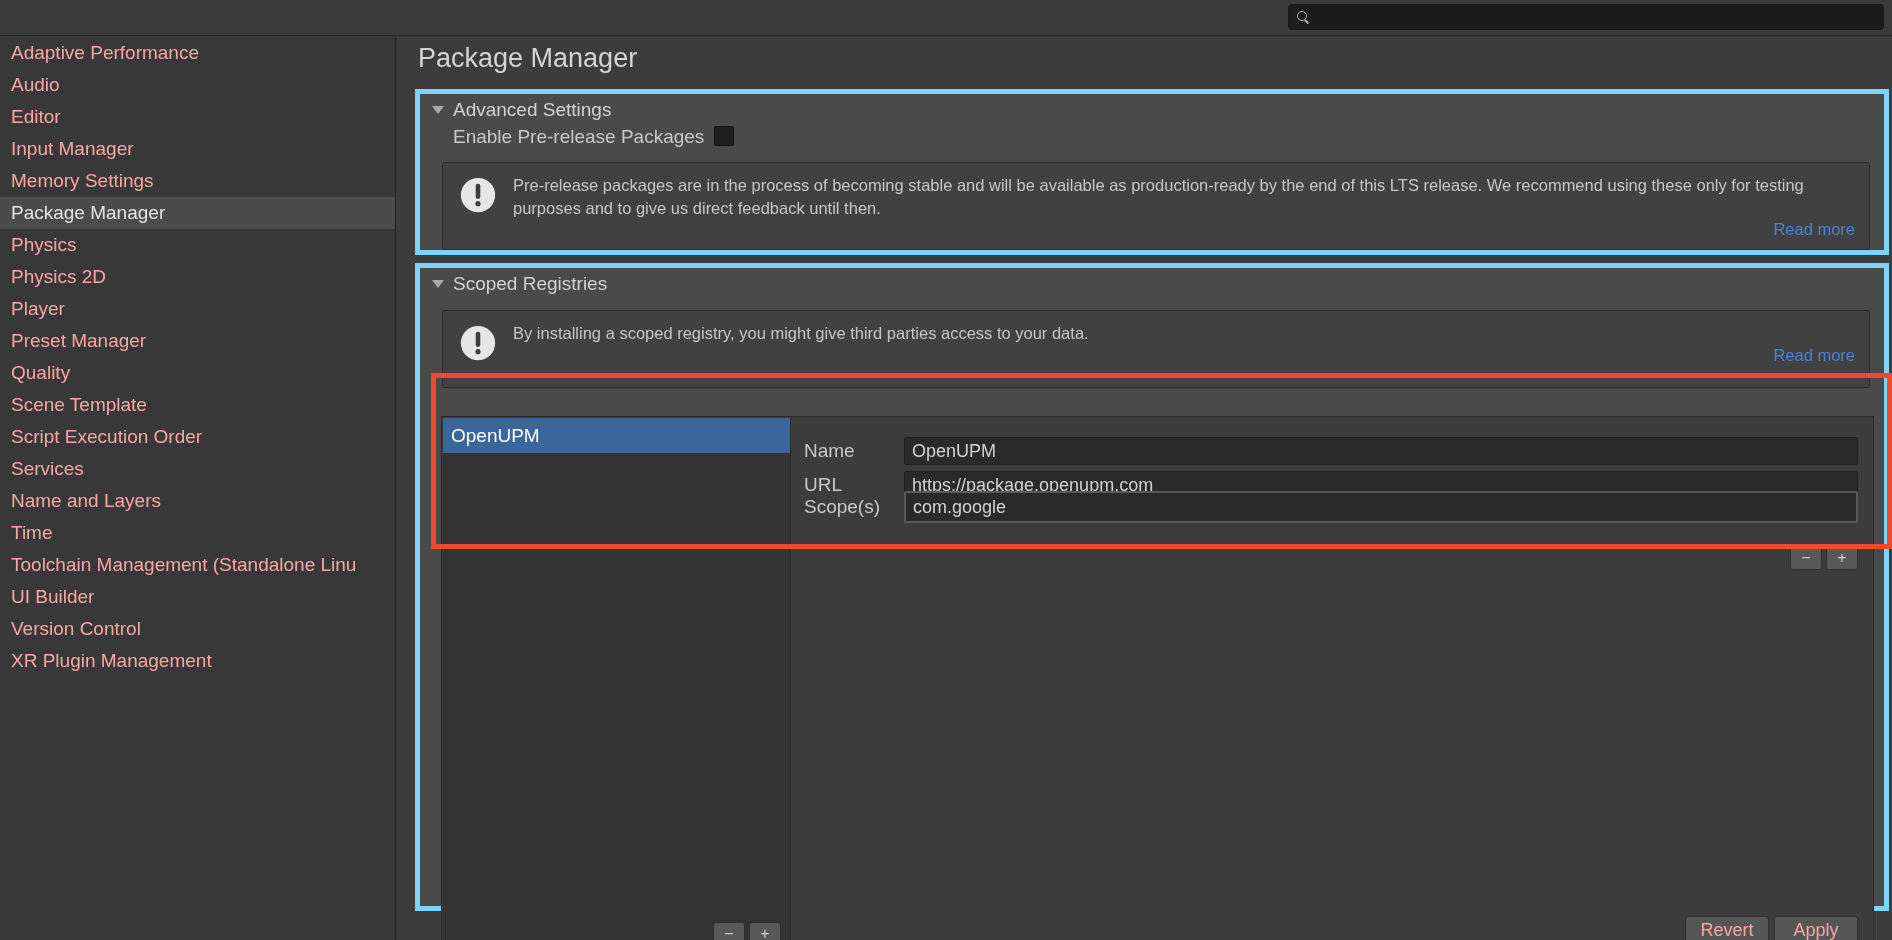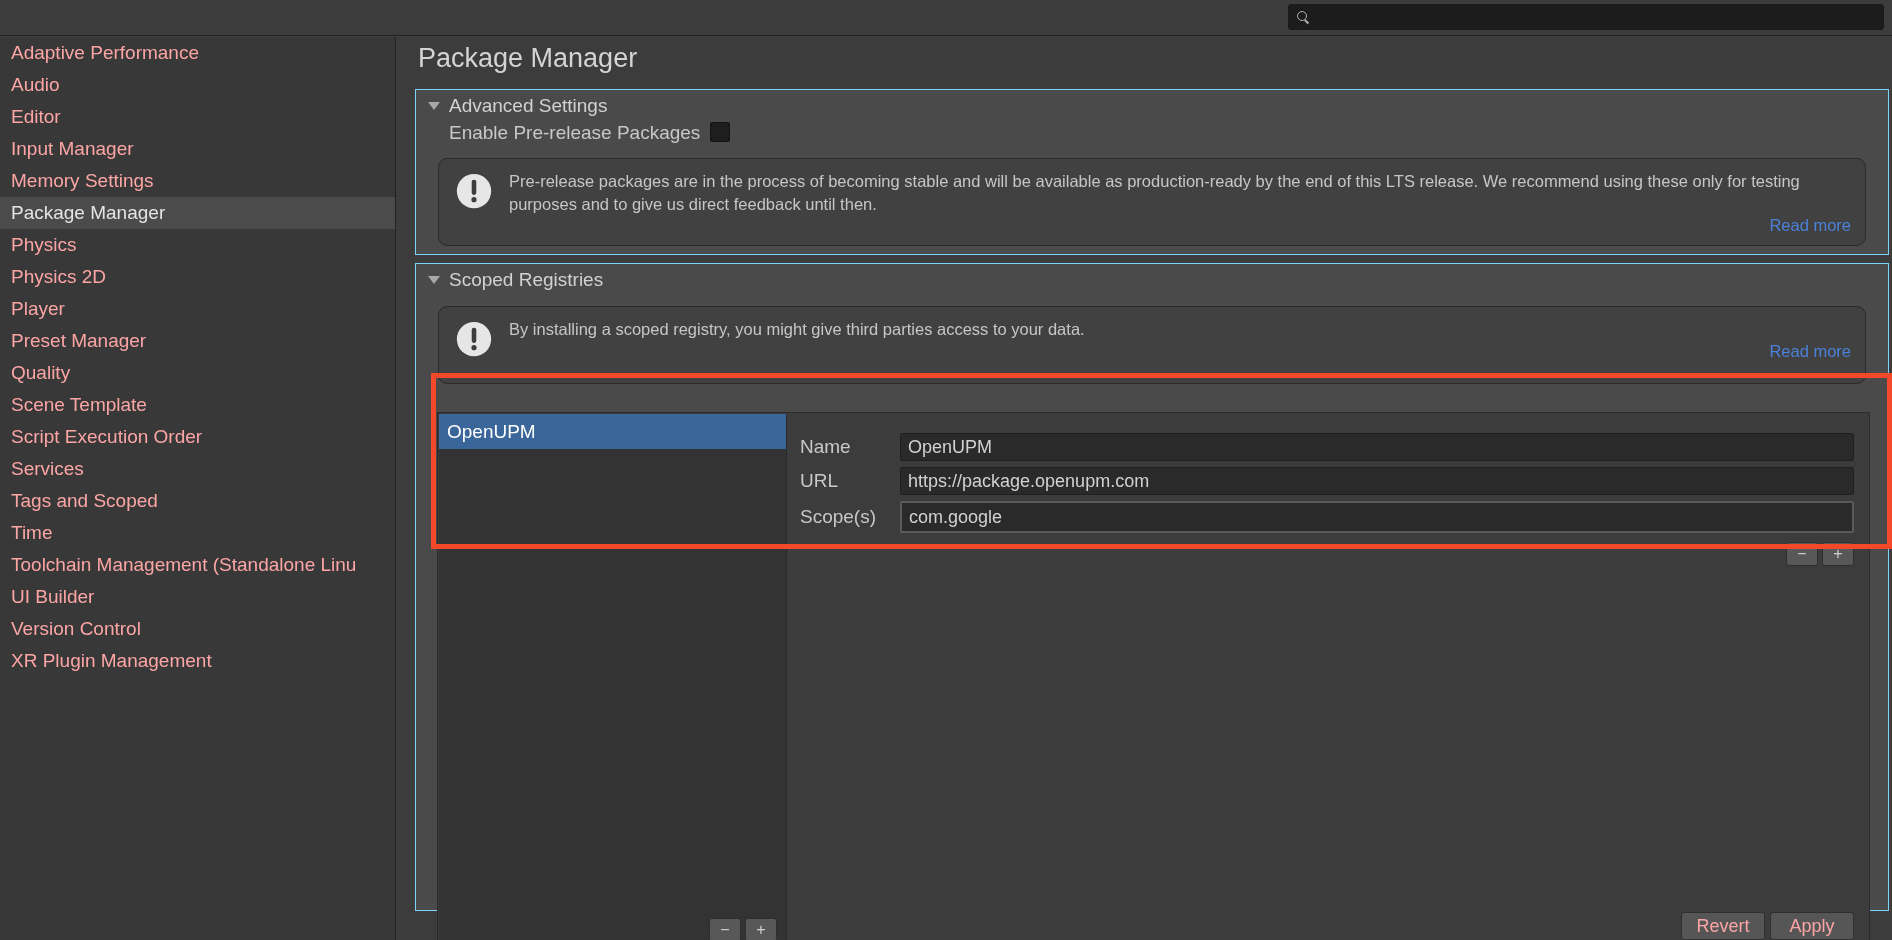--- a/index.html
+++ b/index.html
@@ -101,21 +101,21 @@
     left: 21px; top: 6px;
     font-size: 27px;
     color: #d4d4d4;
   }
 
   .section {
     position: absolute;
     left: 18px;
     width: 1474px;
     background: #4a4a4a;
-    border: 1px solid #7dd3fc;
+    border: 5px solid #7dd3fc;
   }
   #advanced-section { top: 52px; height: 166px; }
   #scoped-section  { top: 226px; height: 648px; }
 
   .section-header {
     height: 32px;
     display: flex;
     align-items: center;
     padding-left: 12px;
     color: #d2d2d2;
@@ -144,21 +144,21 @@
     border-radius: 2px;
     margin-left: 10px;
     flex: 0 0 auto;
   }
 
   
   .helpbox {
     position: absolute;
     background: #414141;
     border: 1px solid #2b2b2b;
-    border-radius: 9px;
+    border-radius: 3px;
     display: flex;
     align-items: flex-start;
     padding: 11px 14px 8px 14px;
   }
   .warn-icon {
     width: 42px; height: 42px;
     flex: 0 0 auto;
     margin-right: 14px;
     margin-top: 2px;
   }
@@ -310,21 +310,21 @@
   <div class="side-item">Memory Settings</div>
   <div class="side-item selected">Package Manager</div>
   <div class="side-item">Physics</div>
   <div class="side-item">Physics 2D</div>
   <div class="side-item">Player</div>
   <div class="side-item">Preset Manager</div>
   <div class="side-item">Quality</div>
   <div class="side-item">Scene Template</div>
   <div class="side-item">Script Execution Order</div>
   <div class="side-item">Services</div>
-  <div class="side-item">Tags and Scoped</div>
+  <div class="side-item">Name and Layers</div>
   <div class="side-item">Time</div>
   <div class="side-item">Toolchain Management (Standalone Linu</div>
   <div class="side-item">UI Builder</div>
   <div class="side-item">Version Control</div>
   <div class="side-item">XR Plugin Management</div>
 </div>
 
 <div class="main">
 
   <div class="page-title">Package Manager</div>
@@ -388,21 +388,21 @@
         <div class="field-row" style="top:18px;">
           <span class="field-label">Name</span>
           <input class="field-input" type="text" value="OpenUPM" style="">
         </div>
 
         <div class="field-row" style="top:52px;">
           <span class="field-label">URL</span>
           <input class="field-input" type="text" value="https://package.openupm.com" style="">
         </div>
 
-        <div class="field-row" style="top:88px;">
+        <div class="field-row" style="top:74px;">
           <span class="field-label">Scope(s)</span>
           <input class="field-input scope-input" type="text" value="com.google" style="">
         </div>
 
         <div class="detail-btns">
           <div class="sq-btn">−</div>
           <div class="sq-btn">+</div>
         </div>
 
         <div class="bottom-btns">

